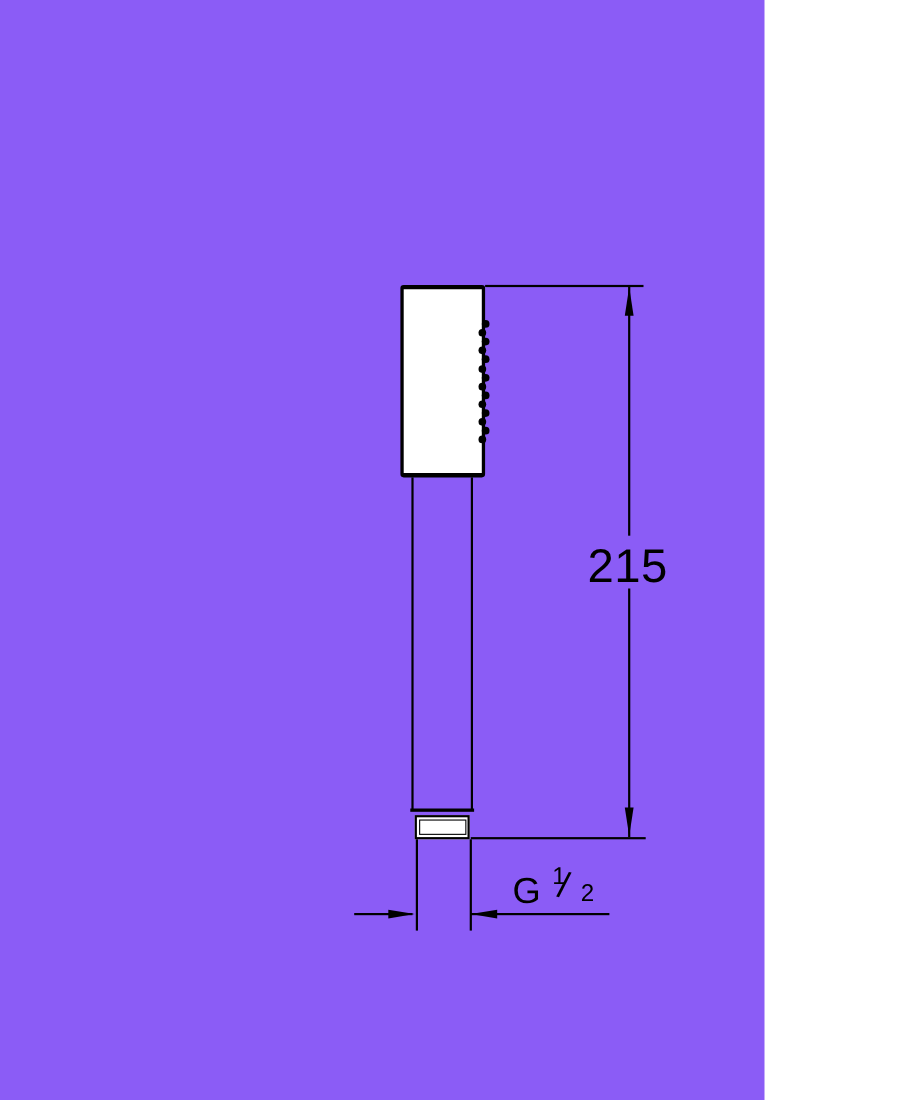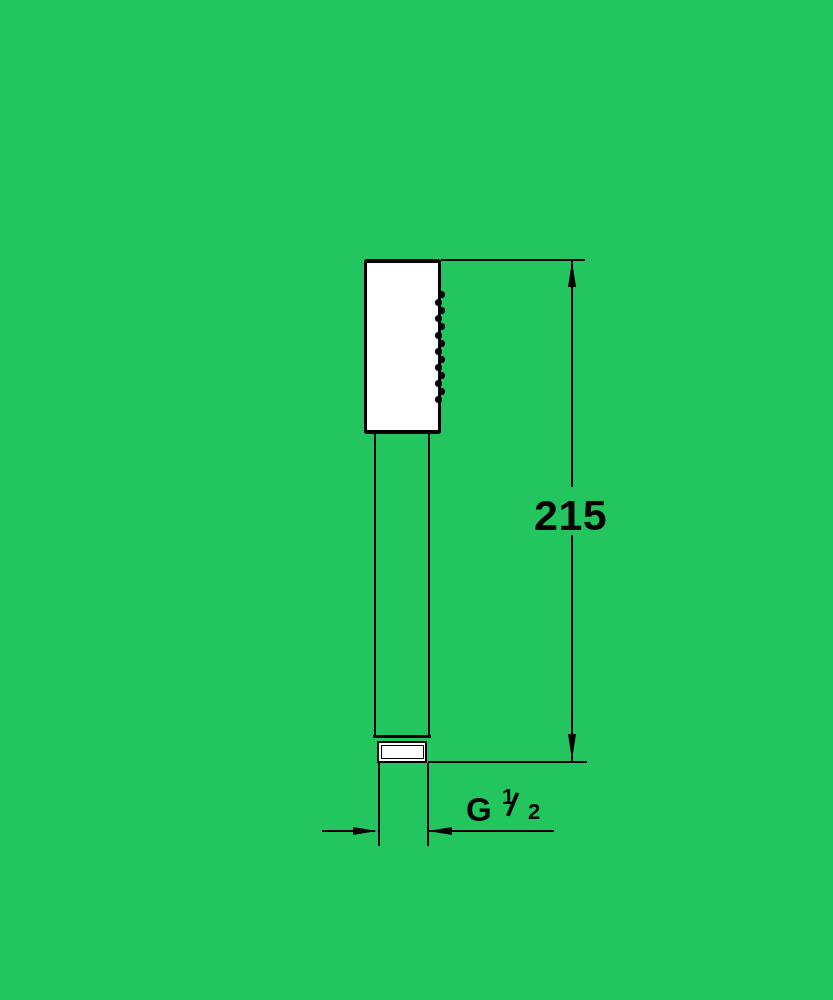--- a/index.html
+++ b/index.html
@@ -8,24 +8,23 @@
   }
   body {
     width: 833px;
     height: 1000px;
     overflow: hidden;
     background: #ffffff;
     font-family: "Liberation Sans", sans-serif;
   }
   .stage {
     position: relative;
-    width: 833px;
+    width: 695px;
     height: 1000px;
-    background: #22c55e;
-    font-weight: bold;
+    background: #8b5cf6;
   }
   .abs { position: absolute; }
 
   
   .head {
     left: 364px; top: 259px;
     width: 77px; height: 175px;
     box-sizing: border-box;
     border: 3px solid var(--line, #000);
     border-top-width: 4px;

